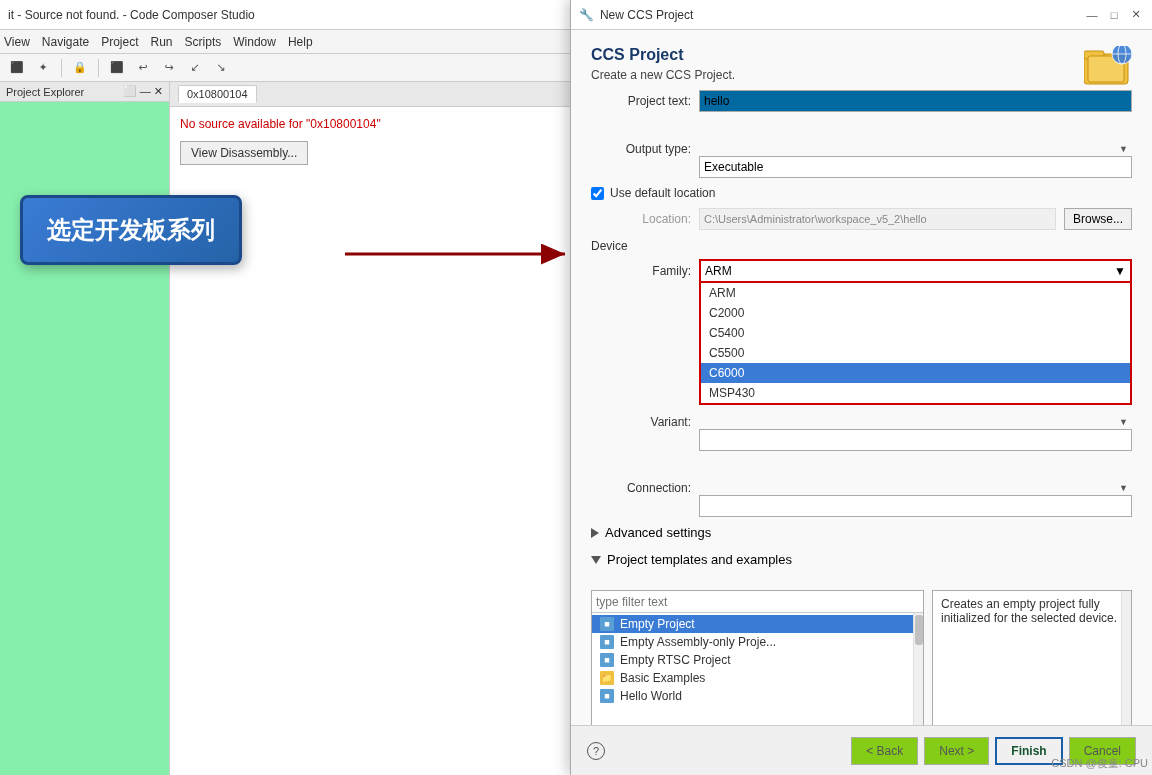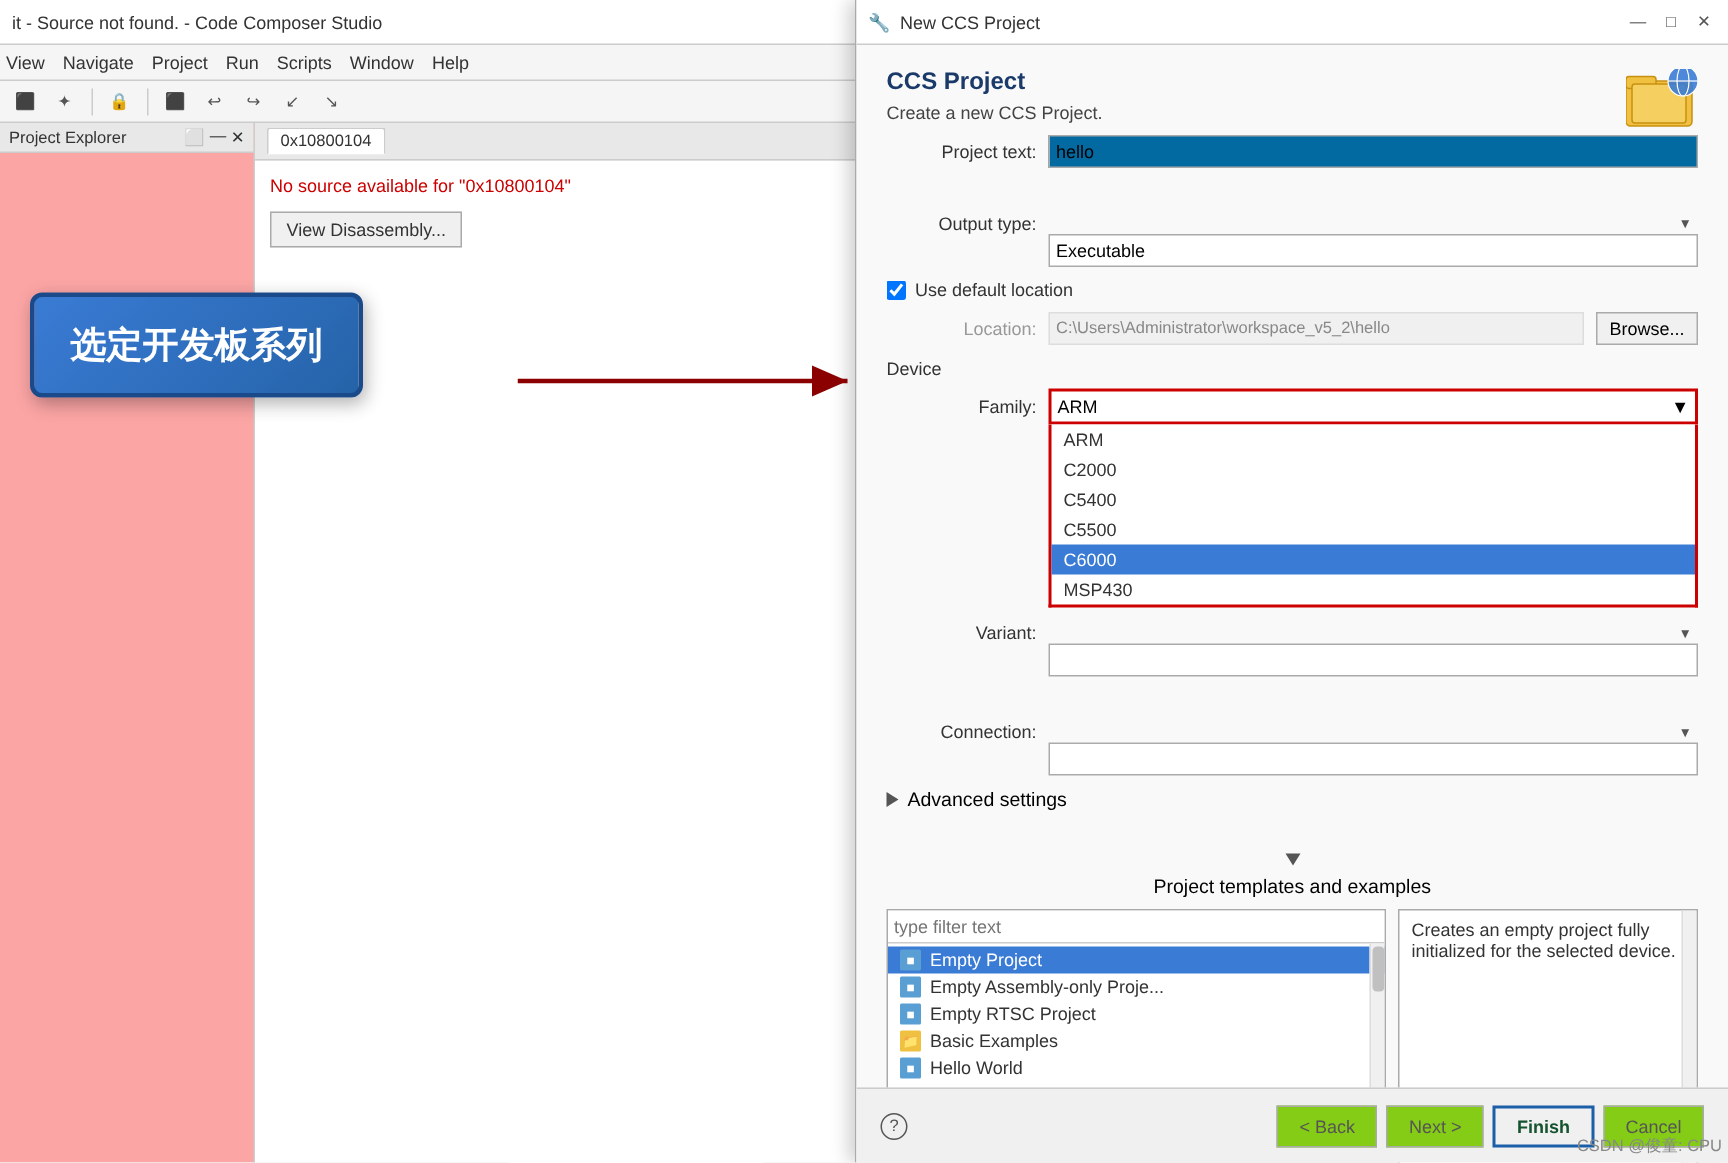--- a/index.html
+++ b/index.html
@@ -76,21 +76,21 @@
     }
 
     .ide-panels {
       display: flex;
       height: calc(775px - 82px);
     }
 
     .panel-left {
       width: 170px;
       border-right: 1px solid #ccc;
-      background: #fca5a5;
+      background: #86efac;
     }
 
     .panel-left-header {
       background: #e8e8e8;
       border-bottom: 1px solid #ccc;
       padding: 3px 6px;
       font-size: 11px;
       color: #333;
       display: flex;
       align-items: center;
@@ -418,43 +418,42 @@
       display: flex;
       align-items: center;
       gap: 8px;
       margin-bottom: 8px;
     }
 
     .advanced-row {
       display: flex;
       align-items: center;
       gap: 6px;
-      margin-bottom: 29px;
+      margin-bottom: 12px;
       cursor: pointer;
     }
 
     .triangle-right {
       width: 0;
       height: 0;
       border-top: 5px solid transparent;
       border-bottom: 5px solid transparent;
       border-left: 8px solid #555;
     }
 
     .templates-section {
       margin-top: 4px;
     }
 
     .templates-header {
       display: flex;
       align-items: center;
       gap: 6px;
-      margin-bottom: 8px;
-      cursor: pointer;
-      flex-direction: column;
+      margin-bottom: 23px;
+      cursor: pointer;
     }
 
     .triangle-down {
       width: 0;
       height: 0;
       border-left: 5px solid transparent;
       border-right: 5px solid transparent;
       border-top: 8px solid #555;
     }
 

